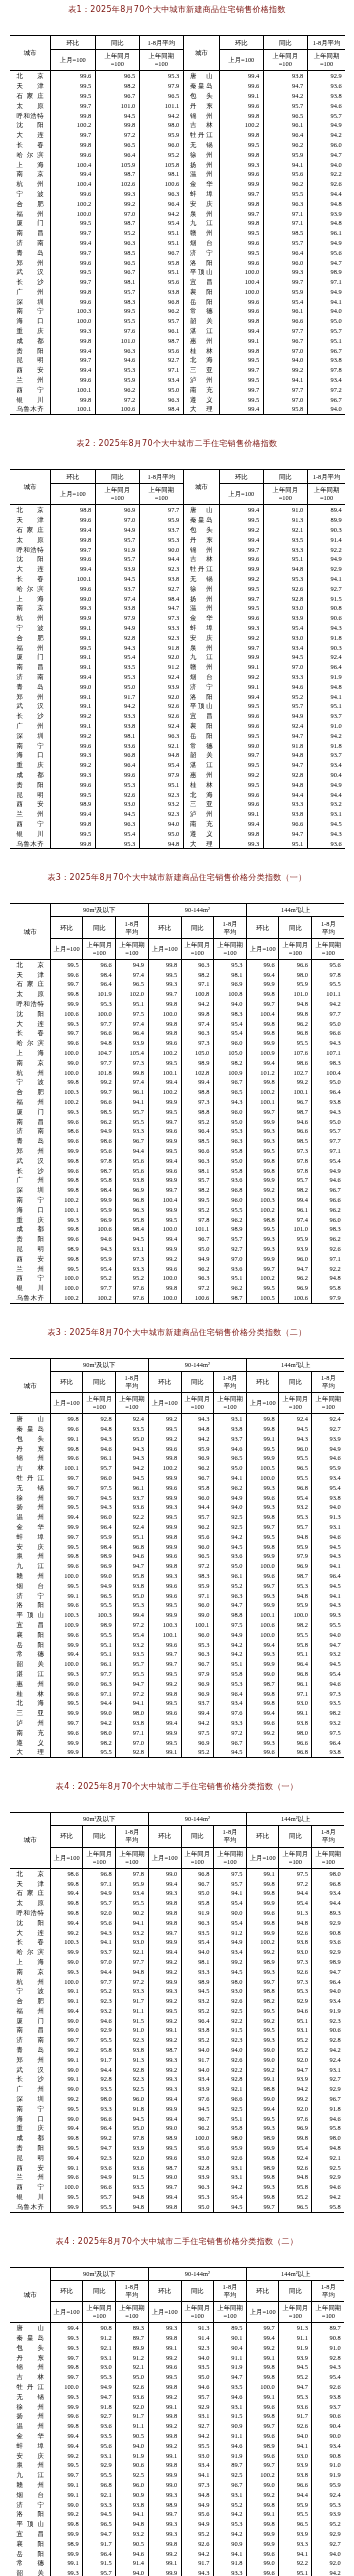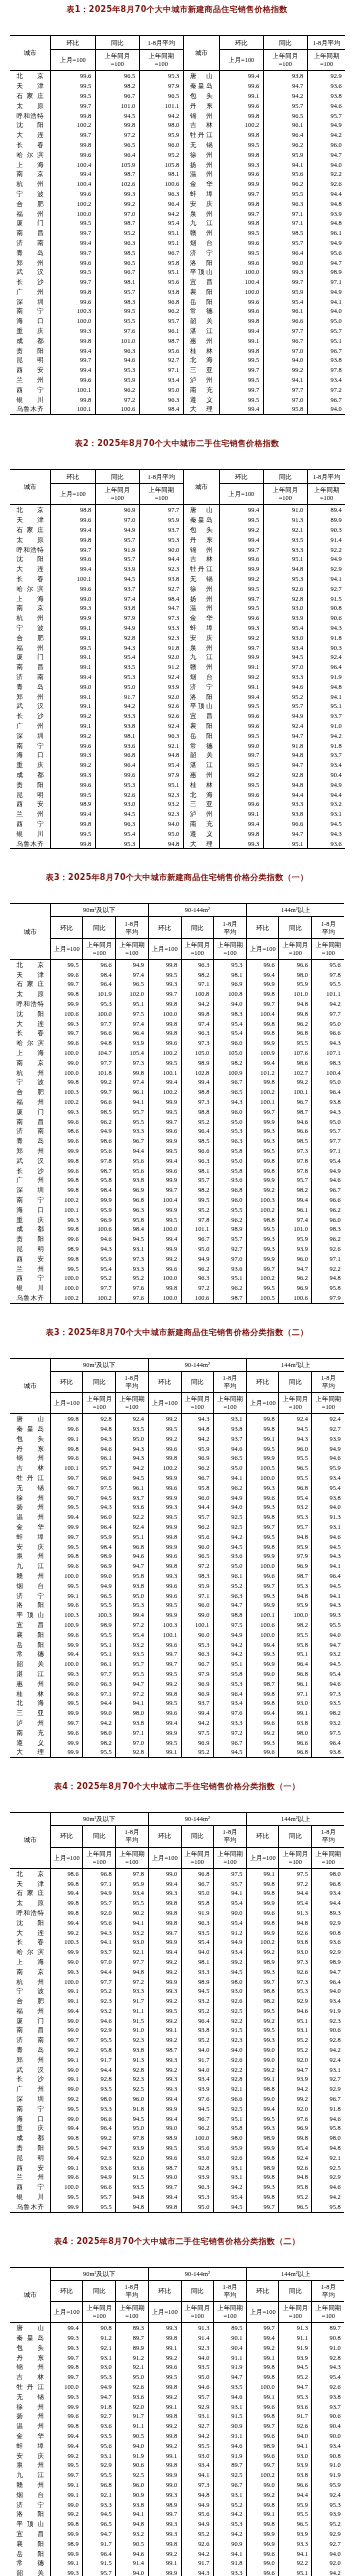--- a/index.html
+++ b/index.html
@@ -7,21 +7,21 @@
   body {
     width: 354px;
     background: #ffffff;
     color: #000;
     font-family: "Liberation Serif", "DejaVu Serif", serif;
   }
   .wrap { padding: 3.1px 10.3px 8.2px 10.3px; }
   section.tbl-section { display: block; }
   h2.tbl-title {
     font-family: "DejaVu Sans", "Liberation Sans", sans-serif;
-    font-weight: bold;
+    font-weight: normal;
     color: #7b120d;
     font-size: 8px;
     line-height: 1.3;
     text-align: center;
     margin: 24px 0 19.6px 0;
     letter-spacing: 0.3px;
   }
   section.tbl-section:first-child h2.tbl-title { margin-top: 2.1px; }
   table.idx {
     width: 334px;

